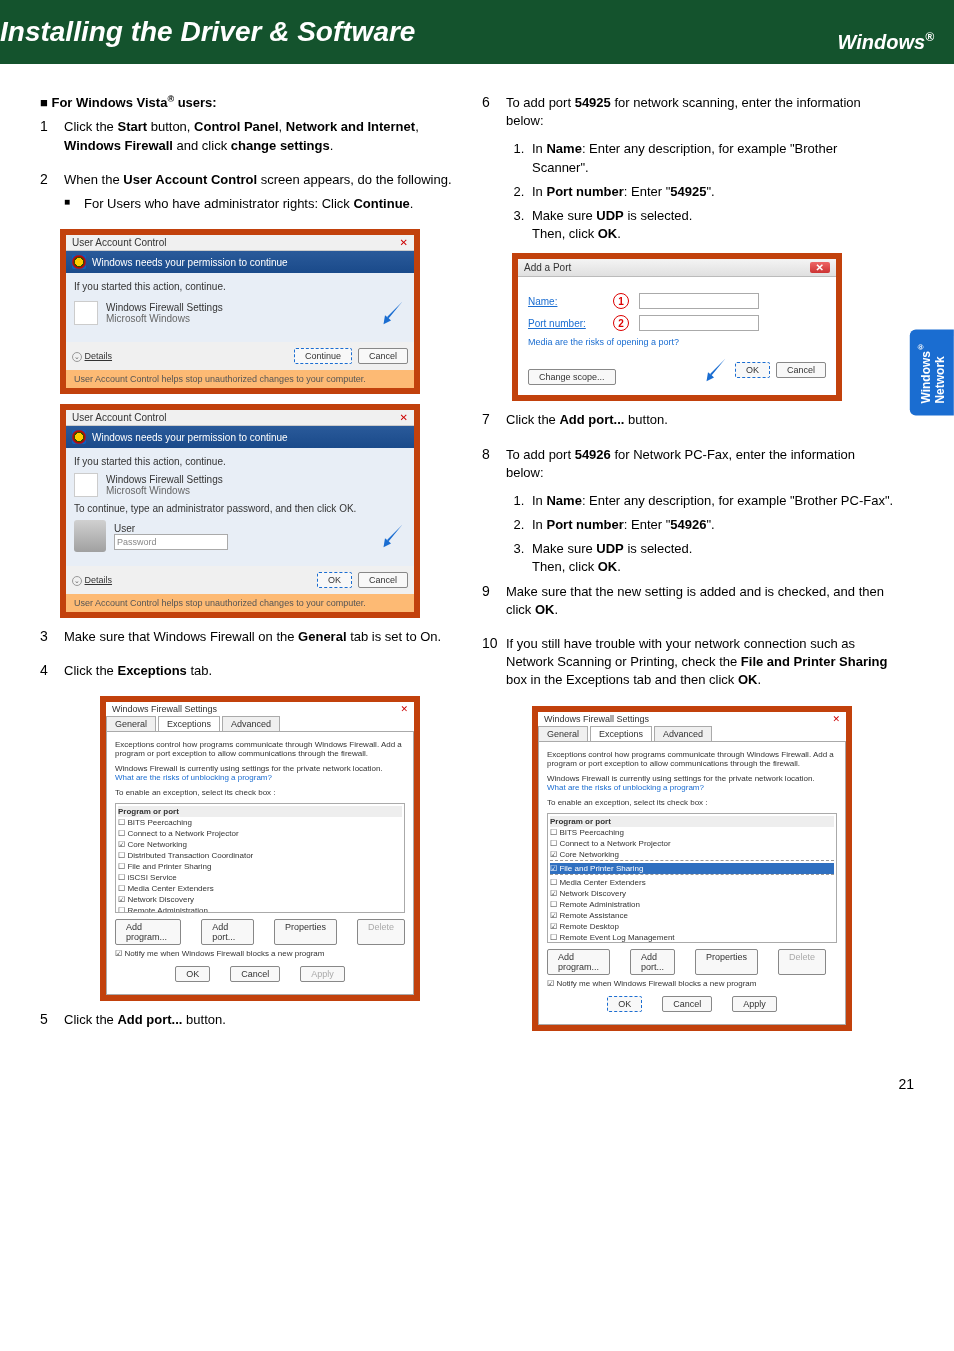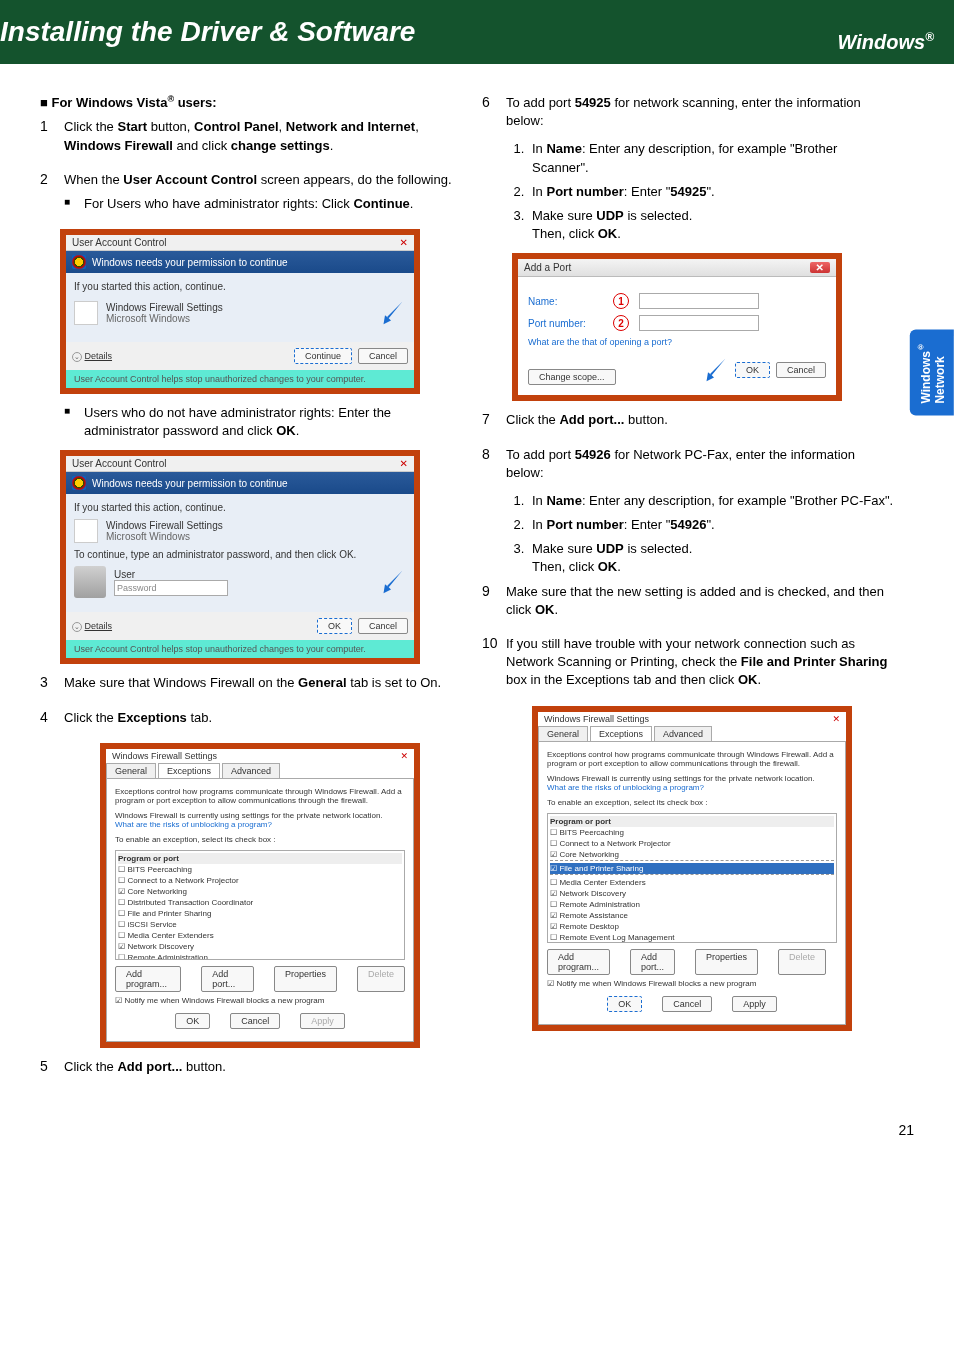--- a/index.html
+++ b/index.html
@@ -28,40 +28,40 @@
   .shield-icon { width: 14px; height: 14px; background: radial-gradient(circle,#ffcc00 40%,#006600 41%,#cc0000 60%,#0066cc 80%); border-radius: 2px; }
   .uac-body { background: #e8eef6; padding: 8px; font-size: 10px; }
   .uac-row { display: flex; align-items: center; gap: 8px; margin: 6px 0; }
   .app-icon { width: 24px; height: 24px; background: #fff; border: 1px solid #ccc; }
   .uac-btns { background: #f0f0f0; padding: 6px; display: flex; justify-content: space-between; align-items: center; }
   .uac-btns-right { display: flex; gap: 6px; }
   .btn-small { border: 1px solid #888; background: #f8f8f8; padding: 2px 10px; font-size: 9px; border-radius: 2px; }
   .btn-highlighted { border: 1px dashed #1a6dd1; }
   .arrow { width: 30px; height: 30px; }
   .arrow svg { width: 100%; height: 100%; }
-  .uac-footer { background: #5eead4; padding: 4px 8px; font-size: 9px; color: #555; }
+  .uac-footer { background: #fdba74; padding: 4px 8px; font-size: 9px; color: #555; }
   .user-icon { width: 32px; height: 32px; background: linear-gradient(#d0d0d0,#a0a0a0); border-radius: 3px; }
   .pwd-input { border: 1px solid #aaa; padding: 2px; width: 114px; font-size: 9px; color: #888; background: #fff; }
   .fw-settings { width: 320px; margin-left: 60px; }
   .fw-tabs { display: flex; font-size: 9px; border-bottom: 1px solid #aaa; }
   .fw-tab { border: 1px solid #aaa; border-bottom: none; padding: 2px 8px; background: #f0f0f0; margin-right: 2px; }
   .fw-tab.active { background: #fff; }
   .fw-body { border: 1px solid #aaa; border-top: none; padding: 8px; font-size: 8px; background: #fff; }
   .fw-listbox { border: 1px solid #aaa; height: 110px; margin: 6px 0; padding: 2px; overflow: hidden; }
   .fw-listbox div { padding: 1px 0; }
   .fw-listbox .hl { background: #3070c0; color: #fff; }
   .fw-btn-row { display: flex; gap: 20px; margin: 4px 0; }
   .fw-btn-row-center { justify-content: center; }
   .circle-num { display: inline-flex; width: 16px; height: 16px; border: 1.5px solid #d00; color: #d00; border-radius: 50%; align-items: center; justify-content: center; font-size: 10px; font-weight: bold; }
   .add-port { width: 330px; margin-left: 30px; }
   .ap-title { background: linear-gradient(#f4f4f4,#e0e0e0); border-bottom: 1px solid #bbb; padding: 3px 6px; font-size: 10px; display: flex; justify-content: space-between; }
   .ap-close { background: linear-gradient(#e66,#c33); color: #fff; padding: 0 6px; border-radius: 2px; font-weight: bold; cursor: default; }
   .ap-body { padding: 10px; font-size: 10px; }
   .ap-row { display: flex; align-items: center; margin: 6px 0; gap: 10px; }
-  .ap-label { width: 75px; color: #1a6dd1; }
+  .ap-label { width: 75px; color: #1a6dd1; text-decoration: underline; }
   .ap-input { border: 1px solid #aaa; width: 120px; height: 16px; background: #fff; }
   .ap-link { color: #1a6dd1; font-size: 9px; }
   .ap-btns { display: flex; justify-content: space-between; align-items: flex-end; margin-top: 8px; }
   .page-num { text-align: right; padding: 10px 40px 30px 0; font-size: 14px; }
   b { font-weight: bold; }
   .chevron { display: inline-block; width: 10px; height: 10px; border: 1px solid #999; border-radius: 50%; text-align: center; line-height: 8px; font-size: 7px; color: #666; }
 </style>
 </head>
 <body>
 
@@ -131,23 +131,20 @@
       <div class="uac-btns">
         <div><span class="chevron">⌄</span> <span style="text-decoration:underline">Details</span></div>
         <div class="uac-btns-right">
           <div class="btn-small btn-highlighted">Continue</div>
           <div class="btn-small">Cancel</div>
         </div>
       </div>
       <div class="uac-footer">User Account Control helps stop unauthorized changes to your computer.</div>
     </div>
 
-    <div class="sub-bullet" style="margin-left:24px;margin-bottom:10px">
-      <span>Users who do not have administrator rights: Enter the administrator password and click </span><b>OK</b><span>.</span>
-    </div>
 
     <div class="screenshot" style="width:360px">
       <div style="background:#f0f0f0;border-bottom:1px solid #ccc;padding:2px 6px;font-size:10px;display:flex;justify-content:space-between">
         <span>User Account Control</span>
           <span style="color:#c00">✕</span>
       </div>
       <div class="uac-title">
         <div class="shield-icon"></div>
         <span>Windows needs your permission to continue</span>
       </div>
@@ -272,21 +269,21 @@
         <div class="ap-row">
           <div class="ap-label">Name:</div>
           <span class="circle-num">1</span>
           <div class="ap-input"></div>
         </div>
         <div class="ap-row">
           <div class="ap-label">Port number:</div>
           <span class="circle-num">2</span>
           <div class="ap-input"></div>
         </div>
-        <div class="ap-link">What are the that of opening a port?</div>
+        <div class="ap-link">Media are the risks of opening a port?</div>
         <div class="ap-btns">
           <div class="btn-small">Change scope...</div>
           <div style="display:flex;align-items:center;gap:6px">
             <div class="arrow"><svg viewBox="0 0 40 40">
                   <path d="M35 5 L15 25 L20 30 L10 35 L12 23 L17 27 Z" fill="#1a6dd1"></path>
                 </svg></div>
             <div class="btn-small btn-highlighted">OK</div>
             <div class="btn-small">Cancel</div>
           </div>
         </div>

